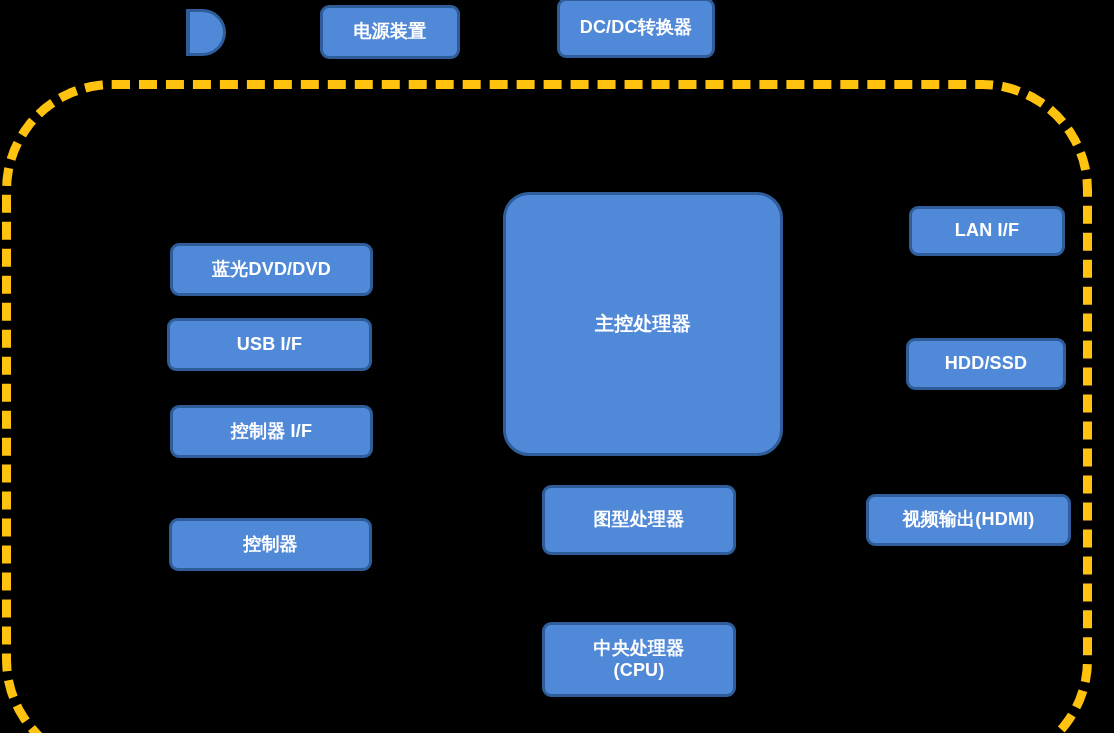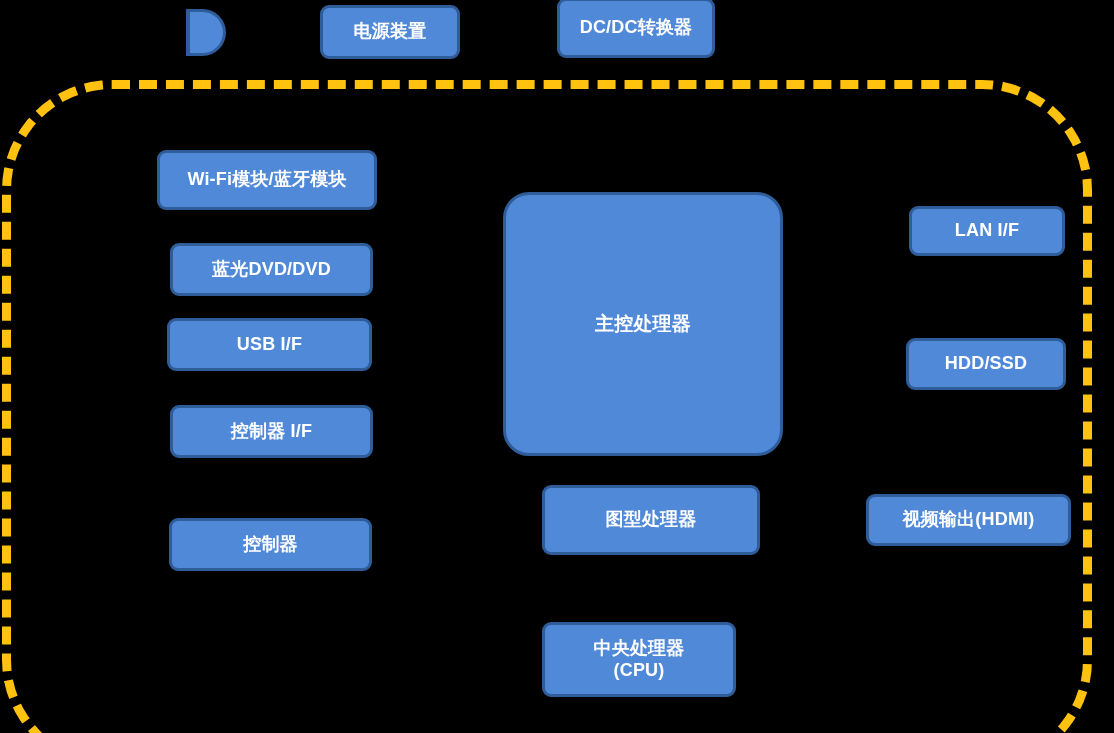--- a/index.html
+++ b/index.html
@@ -64,33 +64,32 @@
 <div id="stage">
 
   <div class="enclosure" style="left:2px; top:80px; width:1090px; height:690px; border-color:#FFC20E; border-radius:110px;"></div>
 
   <div class="node dshape fs-18" style="left:186px; top:9px; width:40px; height:47px;"></div>
 
   <div class="node fs-18" style="left:320px; top:5px; width:140px; height:54px;">电源装置</div>
 
   <div class="node fs-18" style="left:557px; top:-2px; width:158px; height:60px;">DC/DC转换器</div>
 
-  <div class="node fs-18" style="left:157px; top:150px; width:220px; height:60px;">Wi-Fi模块/蓝牙模块</div>
 
   <div class="node fs-18" style="left:167px; top:318px; width:205px; height:53px;">USB I/F</div>
 
   <div class="node fs-18" style="left:170px; top:243px; width:203px; height:53px;">蓝光DVD/DVD</div>
 
   <div class="node fs-18" style="left:170px; top:405px; width:203px; height:53px;">控制器  I/F</div>
 
   <div class="node fs-18" style="left:169px; top:518px; width:203px; height:53px;">控制器</div>
 
   <div class="node fs-19" style="left:503px; top:192px; width:280px; height:264px; border-radius:26px;">主控处理器</div>
 
-  <div class="node fs-18" style="left:542px; top:485px; width:218px; height:70px;">图型处理器</div>
+  <div class="node fs-18" style="left:542px; top:485px; width:194px; height:70px;">图型处理器</div>
 
   <div class="node fs-18" style="left:542px; top:622px; width:194px; height:75px;">中央处理器
 (CPU)</div>
 
   <div class="node fs-18" style="left:909px; top:206px; width:156px; height:50px;">LAN I/F</div>
 
 
   <div class="node fs-18" style="left:906px; top:338px; width:160px; height:52px;">HDD/SSD</div>
 
   <div class="node fs-18" style="left:866px; top:494px; width:205px; height:52px;">视频输出(HDMI)</div>

